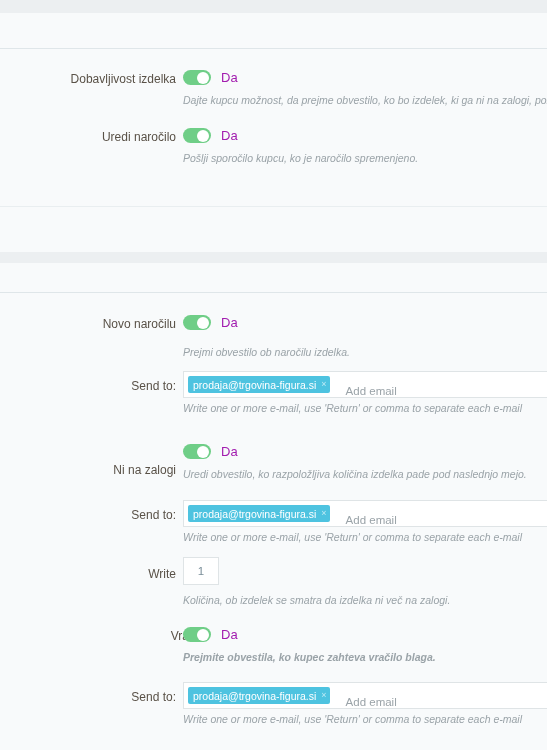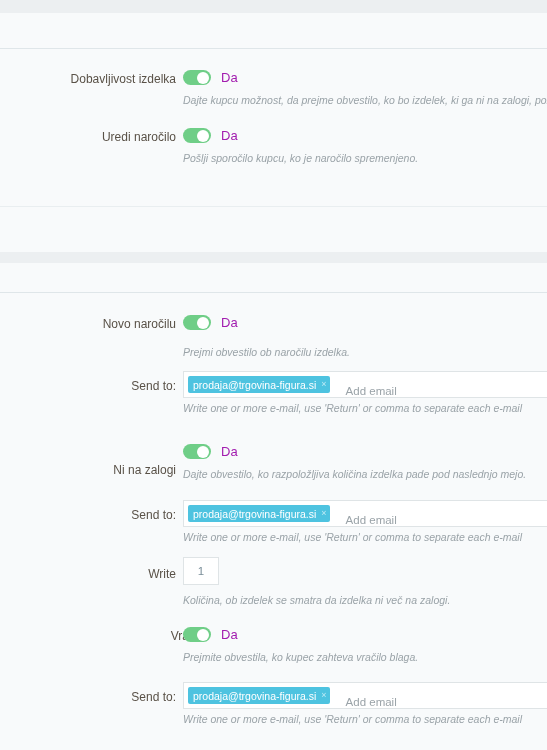--- a/index.html
+++ b/index.html
@@ -251,21 +251,21 @@
     <div class="form-row">
       <div class="row-label" style="top: 199px;">Ni na zalogi</div>
       <div class="row-control" style="top: 181px;">
         <div class="switch-wrap">
           <div class="switch">
             <div class="knob"></div>
           </div>
           <span class="switch-text">Da</span>
         </div>
       </div>
-      <div class="hint" style="top: 205px;">Dajte obvestilo, ko razpoložljiva količina izdelka pade pod naslednjo mejo.</div>
+      <div class="hint" style="top: 205px;">Uredi obvestilo, ko razpoložljiva količina izdelka pade pod naslednjo mejo.</div>
     </div>
 
     <div class="form-row">
       <div class="row-label" style="top: 244px;">Send to:</div>
       <div class="tag-input" style="top: 237px;">
         <span class="tag">
           <span>prodaja@trgovina-figura.si</span>
           <span class="tag-x">×</span>
         </span>
         <span class="tag-placeholder">Add email</span>
@@ -282,21 +282,21 @@
     <div class="form-row">
       <div class="row-label" style="top: 365px; padding-left: 31px;">Vračila</div>
       <div class="row-control" style="top: 364px;">
         <div class="switch-wrap">
           <div class="switch">
             <div class="knob"></div>
           </div>
           <span class="switch-text">Da</span>
         </div>
       </div>
-      <div class="hint" style="top: 388px;">Prejmite obvestila, ko kupec zahteva vračilo blaga.</div>
+      <div class="hint" style="top: 388px; font-weight: bold;">Prejmite obvestila, ko kupec zahteva vračilo blaga.</div>
     </div>
 
     <div class="form-row">
       <div class="row-label" style="top: 426px;">Send to:</div>
       <div class="tag-input" style="top: 419px;">
         <span class="tag">
           <span>prodaja@trgovina-figura.si</span>
           <span class="tag-x">×</span>
         </span>
         <span class="tag-placeholder">Add email</span>

